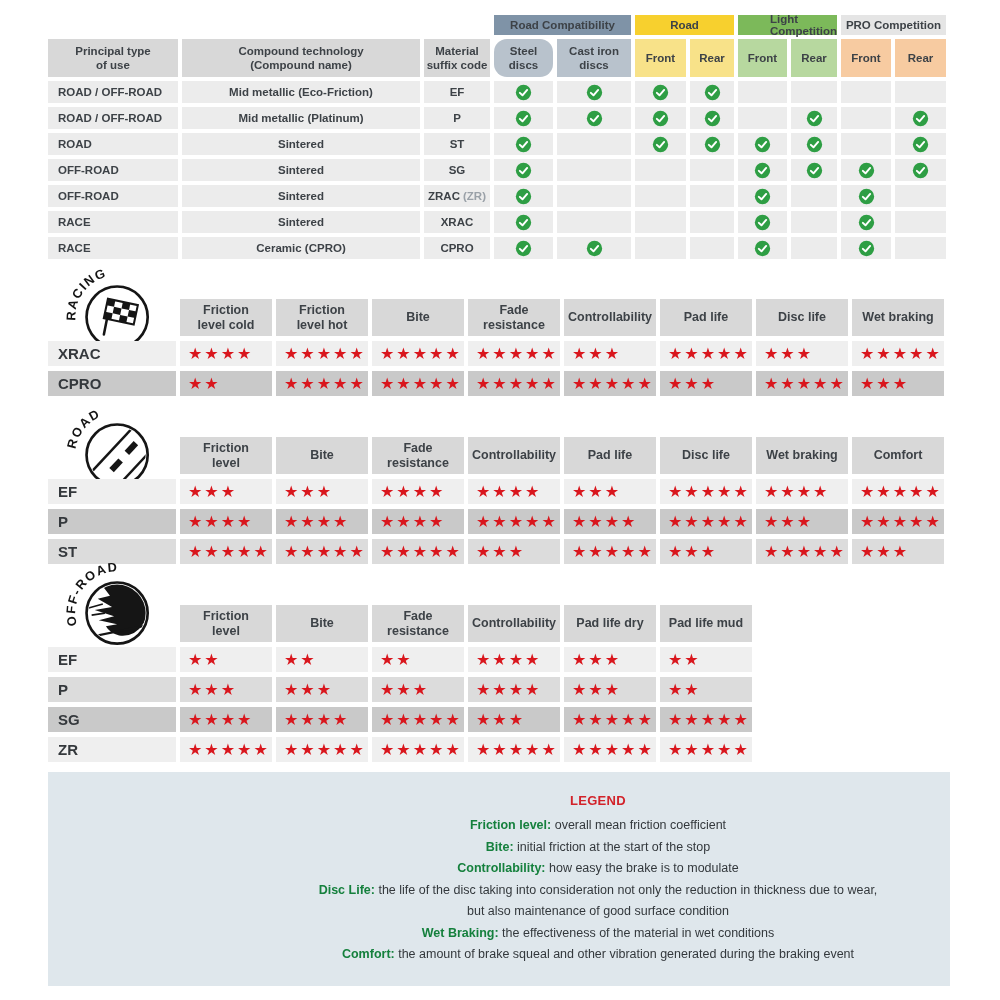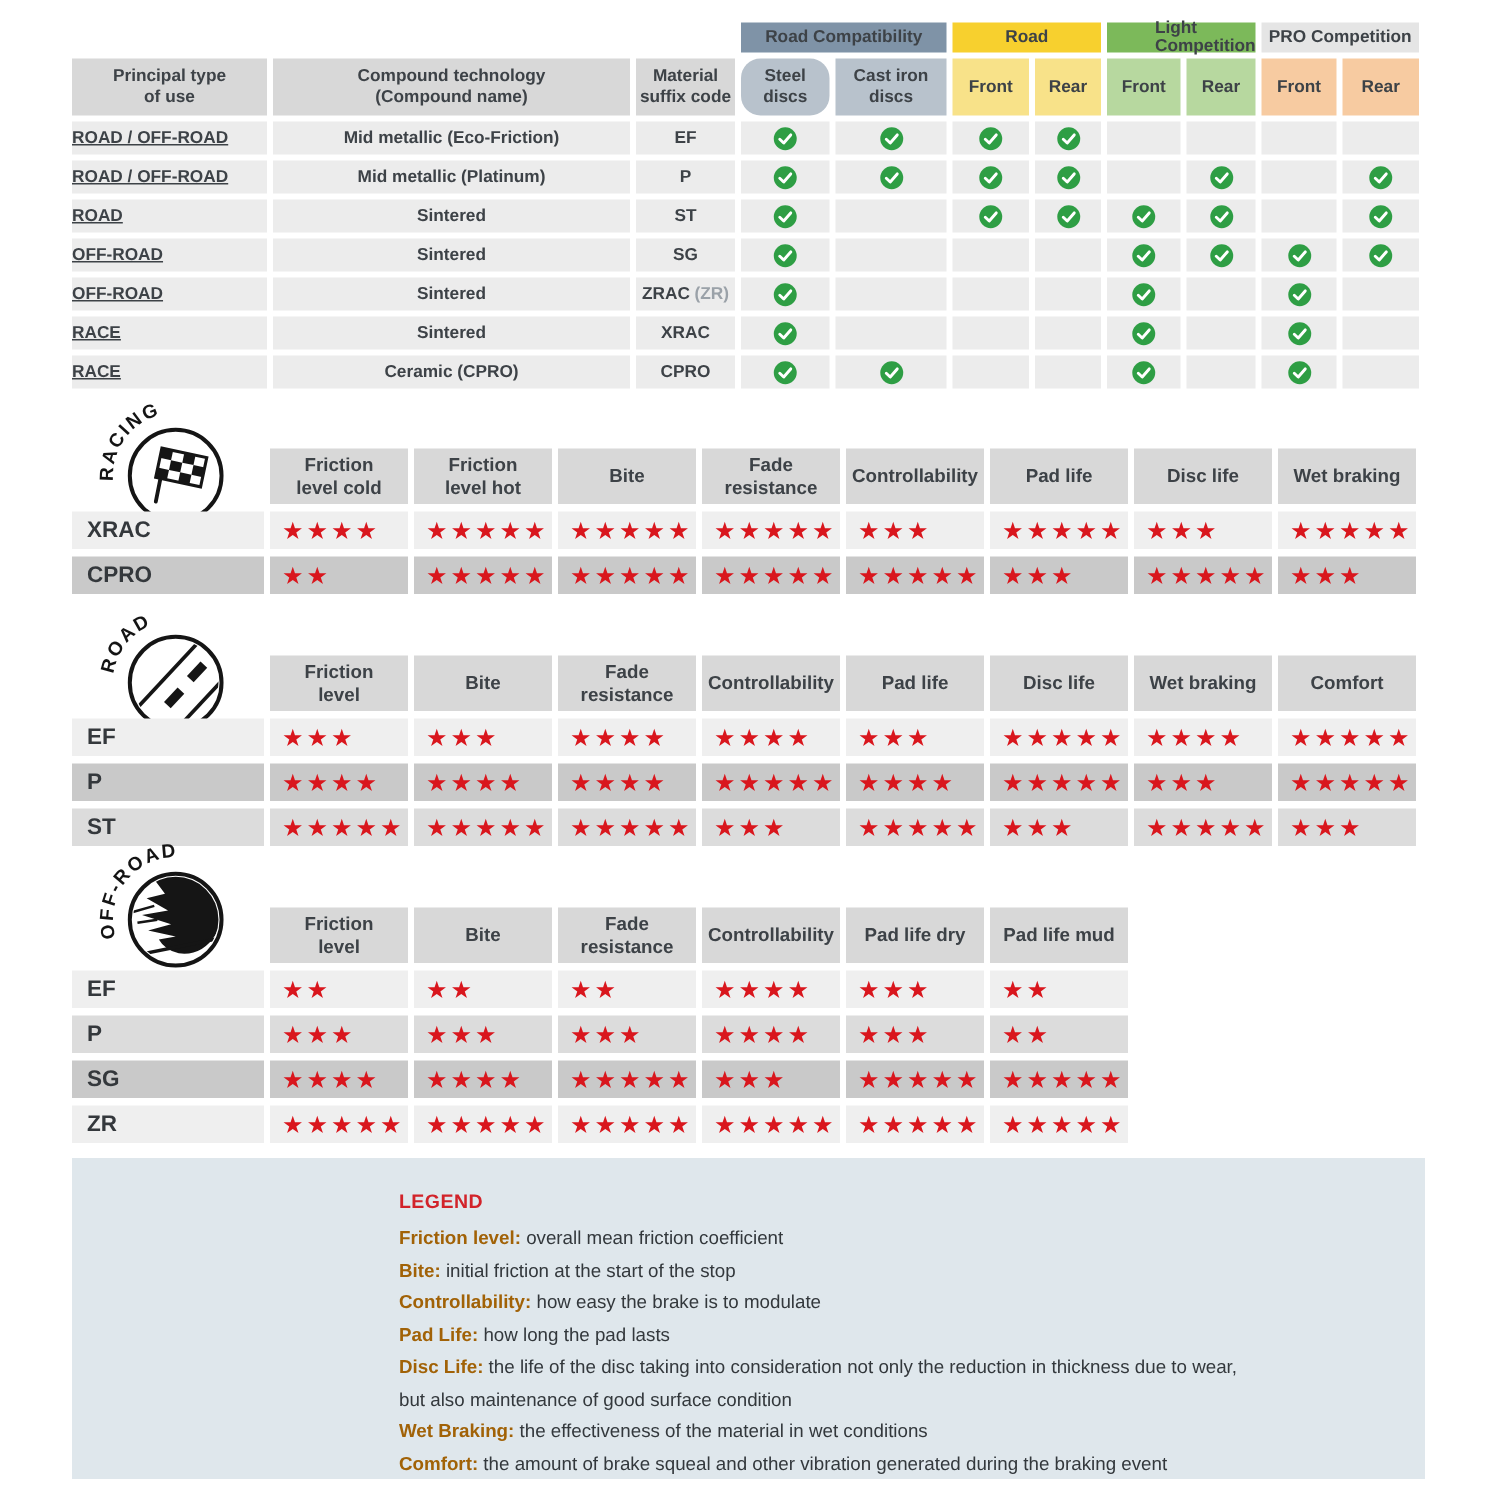--- a/index.html
+++ b/index.html
@@ -22,21 +22,21 @@
     font-size:11.5px;font-weight:bold;color:#3d4247;
   }
   .hdr{
     background:#d8d8d8;display:flex;align-items:center;justify-content:center;
     font-size:11.5px;font-weight:bold;text-align:center;white-space:pre-line;line-height:1.25;
   }
   .ccell{
     background:#ececec;display:flex;align-items:center;justify-content:center;
     font-size:11.5px;font-weight:bold;text-align:center;
   }
-  .ccell.use{justify-content:flex-start;text-decoration:underline;}
+  .ccell.use{justify-content:flex-start;padding-left:10px;}
   .code-note{color:#9aa1a8;font-weight:bold;margin-left:3px;}
   .chk svg{display:block;}
   
   .section-icon{position:absolute;width:106px;height:90px;}
   .star-grid{
     position:absolute;left:48px;
     display:grid;column-gap:4px;row-gap:5px;
   }
   .col-hdr{
     background:#d8d8d8;display:flex;align-items:center;justify-content:center;
@@ -49,25 +49,25 @@
   .stars{
     display:flex;align-items:center;padding-left:8px;
     font-family:"DejaVu Sans",sans-serif;font-size:16px;letter-spacing:2px;color:#d9161d;
   }
   .shade-light{background:#efefef;}
   .shade-mid{background:#dcdcdc;}
   .shade-dark{background:#c9c9c9;}
   
   .legend{
     position:absolute;left:48px;top:772px;width:902px;height:214px;
-    background:#dfe7ec;box-sizing:border-box;padding:21px 20px 0 218px;
+    background:#dfe7ec;box-sizing:border-box;padding:21px 20px 0 218px;text-align:center;
   }
   .legend-title{color:#d2232a;font-size:13px;font-weight:bold;margin-bottom:7px;letter-spacing:.3px;}
   .legend-line{font-size:12.5px;line-height:21.5px;color:#33383c;}
-  .legend-line b{color:#a16207;margin-top:12px;}
+  .legend-line b{color:#15803d;margin-top:12px;}
   .icon-label{font-size:12.5px;font-weight:bold;letter-spacing:1.5px;fill:#141414;}
 </style>
 </head>
 <body>
 
 <div class="page">
 
   <div class="compat-grid">
       <div class="spacer" style="grid-column: 1 / span 3;"></div>
       <div class="group-hdr" style="background: rgb(127, 147, 167); grid-column: 4 / span 2;">Road Compatibility</div>
@@ -492,21 +492,20 @@
       <div class="stars shade-light">★★★★★</div>
       <div class="stars shade-light">★★★★★</div>
     </div>
 
   <div class="legend">
     <div class="legend-title">LEGEND</div>
     <div>
         <div class="legend-line"><b>Friction level:</b> overall mean friction coefficient</div>
         <div class="legend-line"><b>Bite:</b> initial friction at the start of the stop</div>
         <div class="legend-line"><b>Controllability:</b> how easy the brake is to modulate</div>
-        <div class="legend-line"><b>Pad Life:</b> how long the pad lasts</div>
         <div class="legend-line"><b>Disc Life:</b> the life of the disc taking into consideration not only the reduction in thickness due to wear,</div>
         <div class="legend-line">but also maintenance of good surface condition</div>
         <div class="legend-line"><b>Wet Braking:</b> the effectiveness of the material in wet conditions</div>
         <div class="legend-line"><b>Comfort:</b> the amount of brake squeal and other vibration generated during the braking event</div>
       </div>
   </div>
 
 </div>
 
 </body></html>

